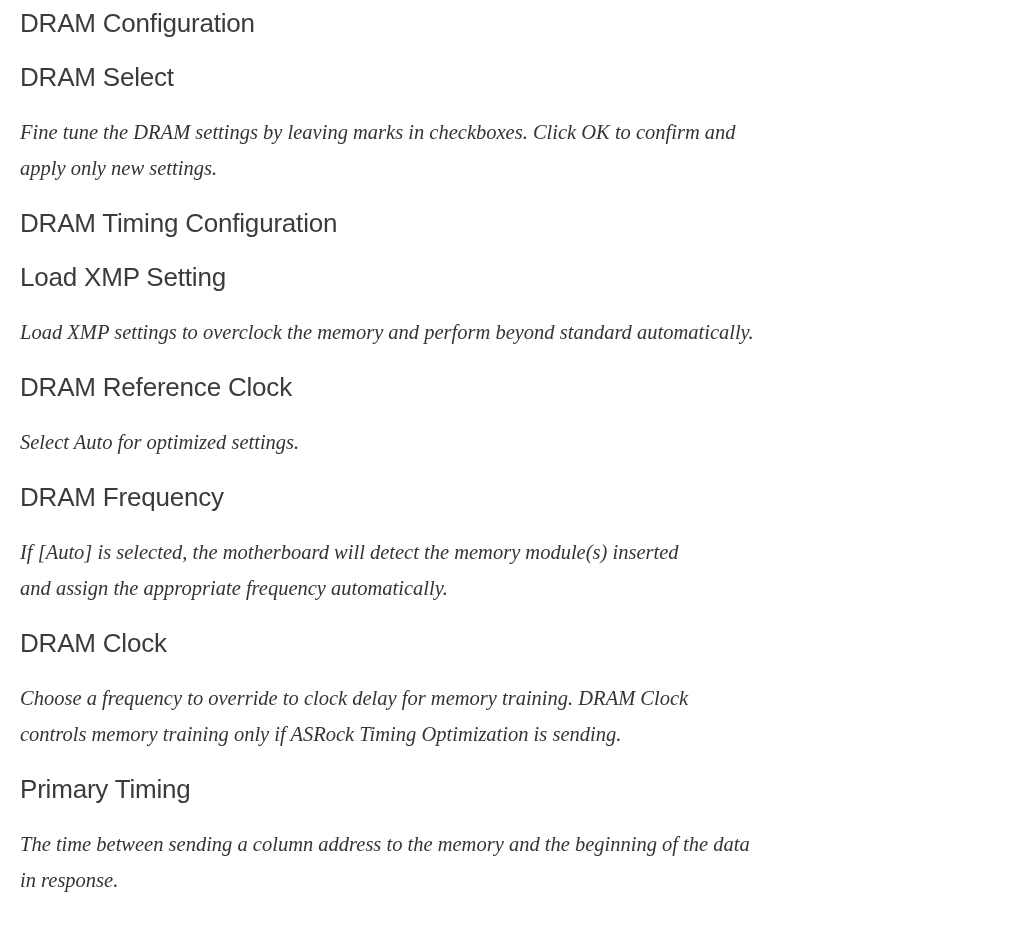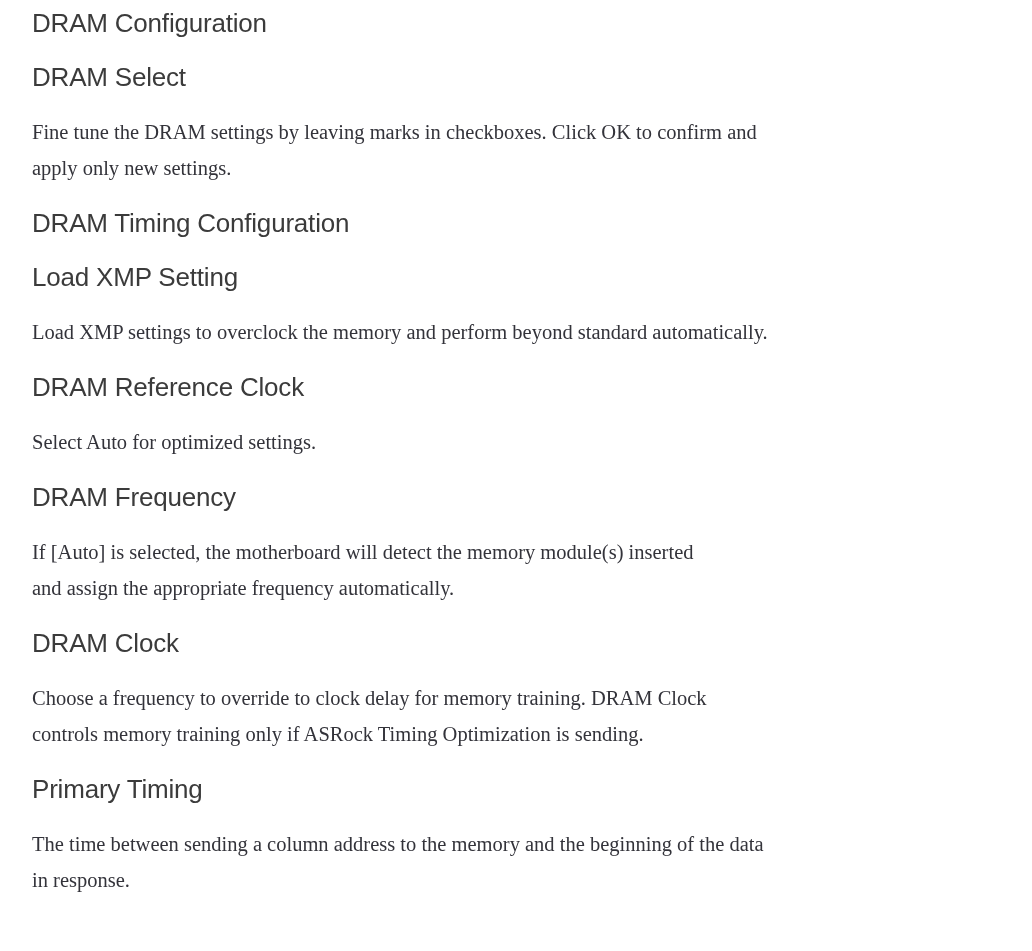--- a/index.html
+++ b/index.html
@@ -10,40 +10,40 @@
   * { margin: 0; padding: 0; box-sizing: border-box; }
   html, body {
     width: 1032px;
     height: 951px;
     background: var(--bg);
     overflow: hidden;
   }
   .doc {
     width: 1032px;
     height: 951px;
-    padding: 6px 40px 0 32px;
+    padding: 6px 40px 0 20px;
   }
   .doc-heading {
     font-family: "Liberation Sans", sans-serif;
     font-weight: 400;
     font-size: 26px;
     line-height: 34px;
     color: var(--heading);
     letter-spacing: -0.2px;
     margin: 0 0 20px 0;
   }
   .doc-paragraph {
     font-family: "Liberation Serif", serif;
     font-weight: 400;
     font-size: 20.5px;
     line-height: 36px;
     color: var(--body);
     margin: 0 0 20px 0;
   }
-  .doc-line { display: block; }
+  .doc-line { display: block; font-style: italic; }
 </style>
 </head>
 <body>
 
 <div class="doc">
 
   <h3 class="doc-heading">DRAM Configuration</h3>
 
   <h3 class="doc-heading">DRAM Select</h3>
 

